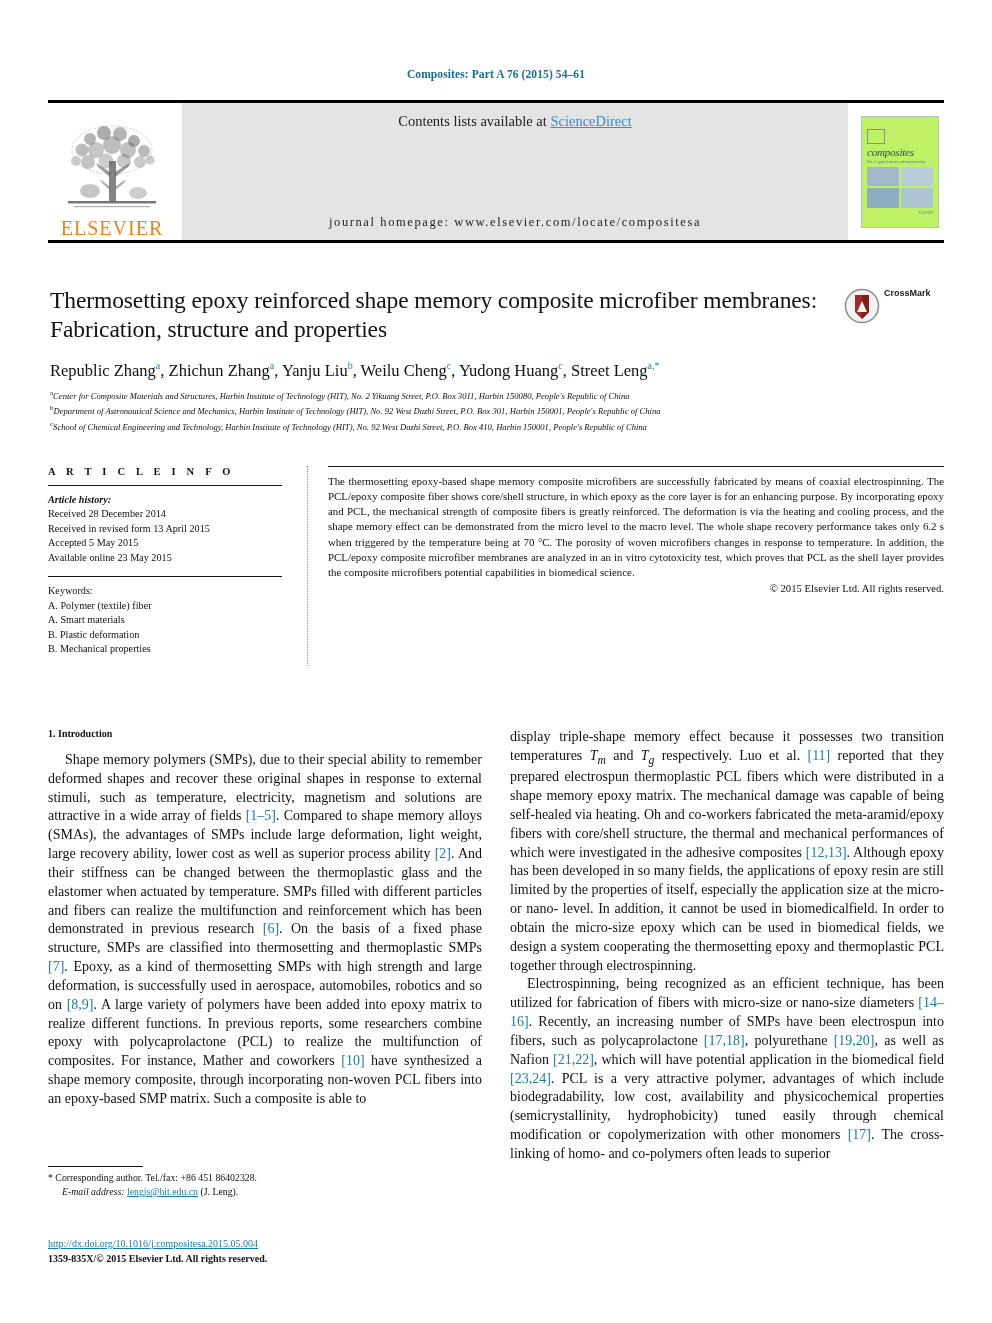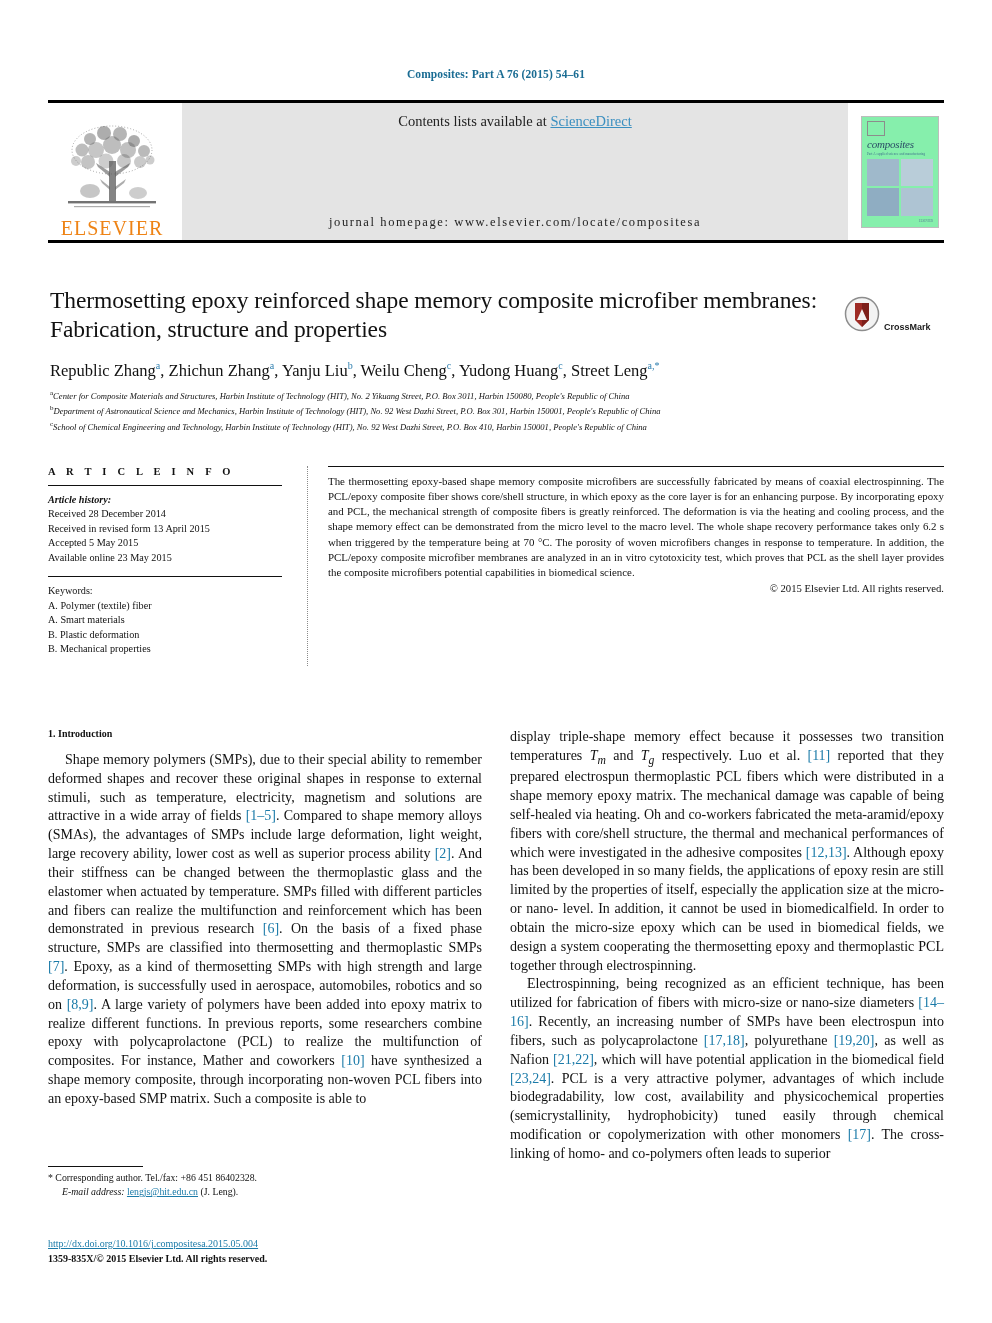--- a/index.html
+++ b/index.html
@@ -105,23 +105,23 @@
     width: 88px;
     flex: none;
     display: flex;
     align-items: center;
     justify-content: center;
   }
   .cover-thumb {
     width: 78px;
     height: 112px;
     border: 1px solid #bdbdbd;
-    background: #86efac;
+    background: #bef264;
     box-sizing: border-box;
-    padding: 4px 5px;
+    padding: 12px 5px;
     display: flex;
     flex-direction: column;
   }
   .cover-elsevier-mini {
     width: 16px; height: 13px;
     border: 1px solid #8c8c8c;
     margin-bottom: 3px;
   }
   .cover-title {
     font-family: "Liberation Serif", serif;
@@ -172,21 +172,21 @@
     line-height: 1.25;
     width: 790px;
     color: #111;
     letter-spacing: -.1px;
   }
   .crossmark {
     position: absolute;
     right: 2px; top: 2px;
     width: 100px; height: 44px;
     display: flex;
-    align-items: flex-end;
+    align-items: flex-start;
     gap: 4px;
   }
   .crossmark-text {
     font-family: "Liberation Sans", sans-serif;
     font-size: 9px;
     font-weight: bold;
     color: #1b1b1b;
   }
 
   

